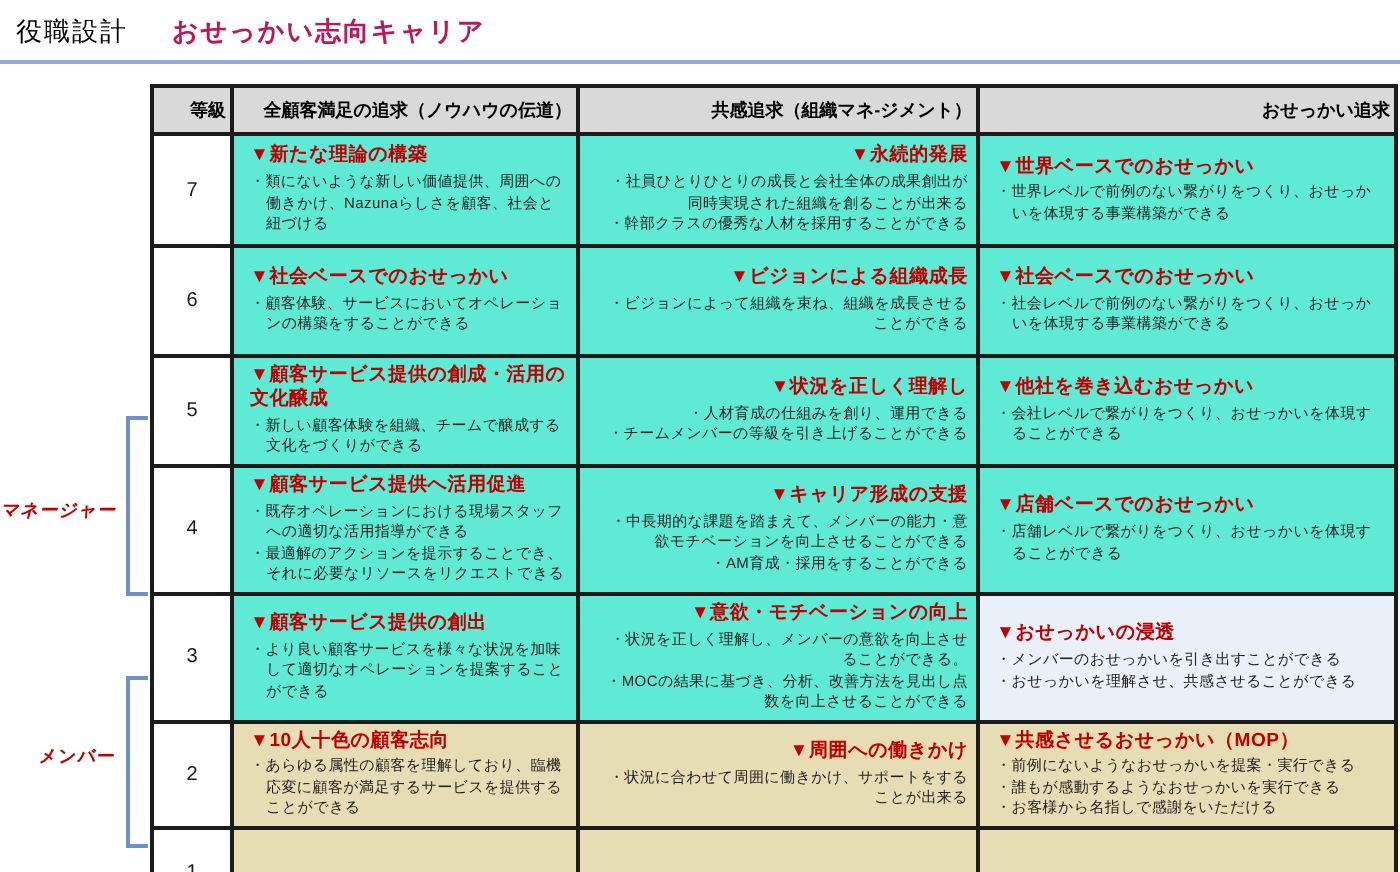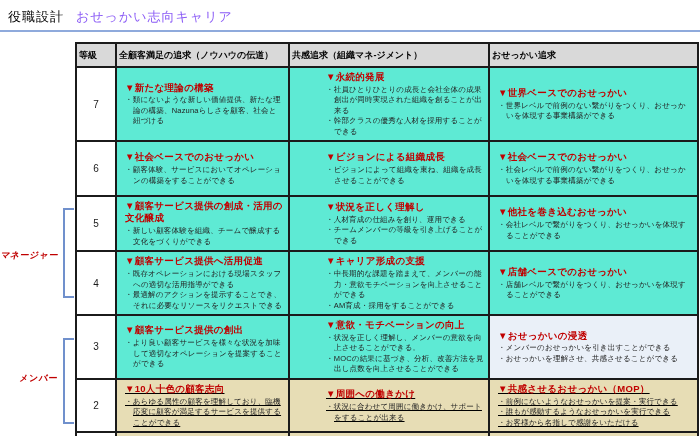--- a/index.html
+++ b/index.html
@@ -4,21 +4,21 @@
 <style>
   html,body{margin:0;padding:0;}
   body{
     width:700px;height:436px;position:relative;overflow:hidden;
     background:#ffffff;
     font-family:"Liberation Sans","DejaVu Sans",sans-serif;
     -webkit-font-smoothing:antialiased;
   }
   .titlebar{position:absolute;top:7px;left:8px;white-space:nowrap;}
   .page-title{font-size:13px;color:#000000;letter-spacing:1px;}
-  .page-subtitle{font-size:13px;font-weight:normal;color:#8b5cf6;margin-left:12px;letter-spacing:1px;}
+  .page-subtitle{font-size:13px;font-weight:bold;color:#be185d;margin-left:22px;letter-spacing:1px;}
   .title-divider{
     position:absolute;top:30px;left:0;width:700px;height:2px;
     background:var(--divider-blue,#8FAADC);
   }
   
   .bracket{
     position:absolute;left:63px;width:11px;
     border:2px solid var(--bracket-blue,#7090CC);border-right:none;
     box-sizing:border-box;
   }
@@ -33,34 +33,34 @@
   .side-label.member{top:372px;text-align:right;}
   
   table{
     position:absolute;left:75px;top:42px;width:622px;
     border-collapse:collapse;table-layout:fixed;
   }
   th,td{border:2px solid #1b1b1b;box-sizing:border-box;vertical-align:middle;}
   thead tr{height:24px;}
   thead th{
     background:var(--header-bg,#D9D9D9);
-    font-size:9px;font-weight:bold;color:#000;text-align:left;padding:0 2px;
+    font-size:9px;font-weight:bold;color:#000;text-align:right;padding:0 2px;
   }
   tbody tr:nth-child(1){height:56px;}
   tbody tr:nth-child(2){height:55px;}
   tbody tr:nth-child(3){height:50px;}
   tbody tr:nth-child(4){height:61px;}
   tbody tr:nth-child(5){height:44px;}
   tbody tr:nth-child(6){height:53px;}
   tbody tr:nth-child(7){height:45px;}
   td.grade{text-align:center;font-size:10px;color:#1a1a1a;background:#fff;}
   td.cell{padding:3px 4px 3px 8px;background:#5eead4;}
-  td.cell.col2{padding-left:36px;}
+  td.cell.col2{padding-left:13px;text-align:right;}
   td.cell.col3{padding-left:8px;}
-  td.cell.bg-tan{background:var(--tan-bg,#E7DDB5);text-decoration:underline;}
+  td.cell.bg-tan{background:var(--tan-bg,#E7DDB5);}
   td.cell.bg-blue{background:var(--blue-bg,#EAF0F8);}
   .heading{
     color:var(--accent-red,#C00000);font-weight:bold;font-size:9.5px;
     line-height:1.25;margin-bottom:2px;letter-spacing:0.3px;
   }
   .bullet{
     font-size:7.5px;color:#222;line-height:1.4;
     padding-left:8px;text-indent:-8px;letter-spacing:0.2px;
   }
 </style>
@@ -91,21 +91,21 @@
       <th>全顧客満足の追求（ノウハウの伝道）</th>
       <th>共感追求（組織マネ-ジメント）</th>
       <th>おせっかい追求</th>
     </tr>
   </thead>
   <tbody id="tbody">
       <tr>
         <td class="grade">7</td>
         <td class="cell col1">
           <div class="heading">▼新たな理論の構築</div>
-          <div class="bullet">・類にないような新しい価値提供、新たな理論の構築、Nazunaらしさを顧客、社会と紐づける</div>
+          <div class="bullet">・類にないような新しい価値提供、周囲への働きかけ、Nazunaらしさを顧客、社会と紐づける</div>
         </td>
         <td class="cell col2">
           <div class="heading">▼永続的発展</div>
           <div class="bullet">・社員ひとりひとりの成長と会社全体の成果創出が同時実現された組織を創ることが出来る</div>
           <div class="bullet">・幹部クラスの優秀な人材を採用することができる</div>
         </td>
         <td class="cell col3">
           <div class="heading">▼世界ベースでのおせっかい</div>
           <div class="bullet">・世界レベルで前例のない繋がりをつくり、おせっかいを体現する事業構築ができる</div>
         </td>

